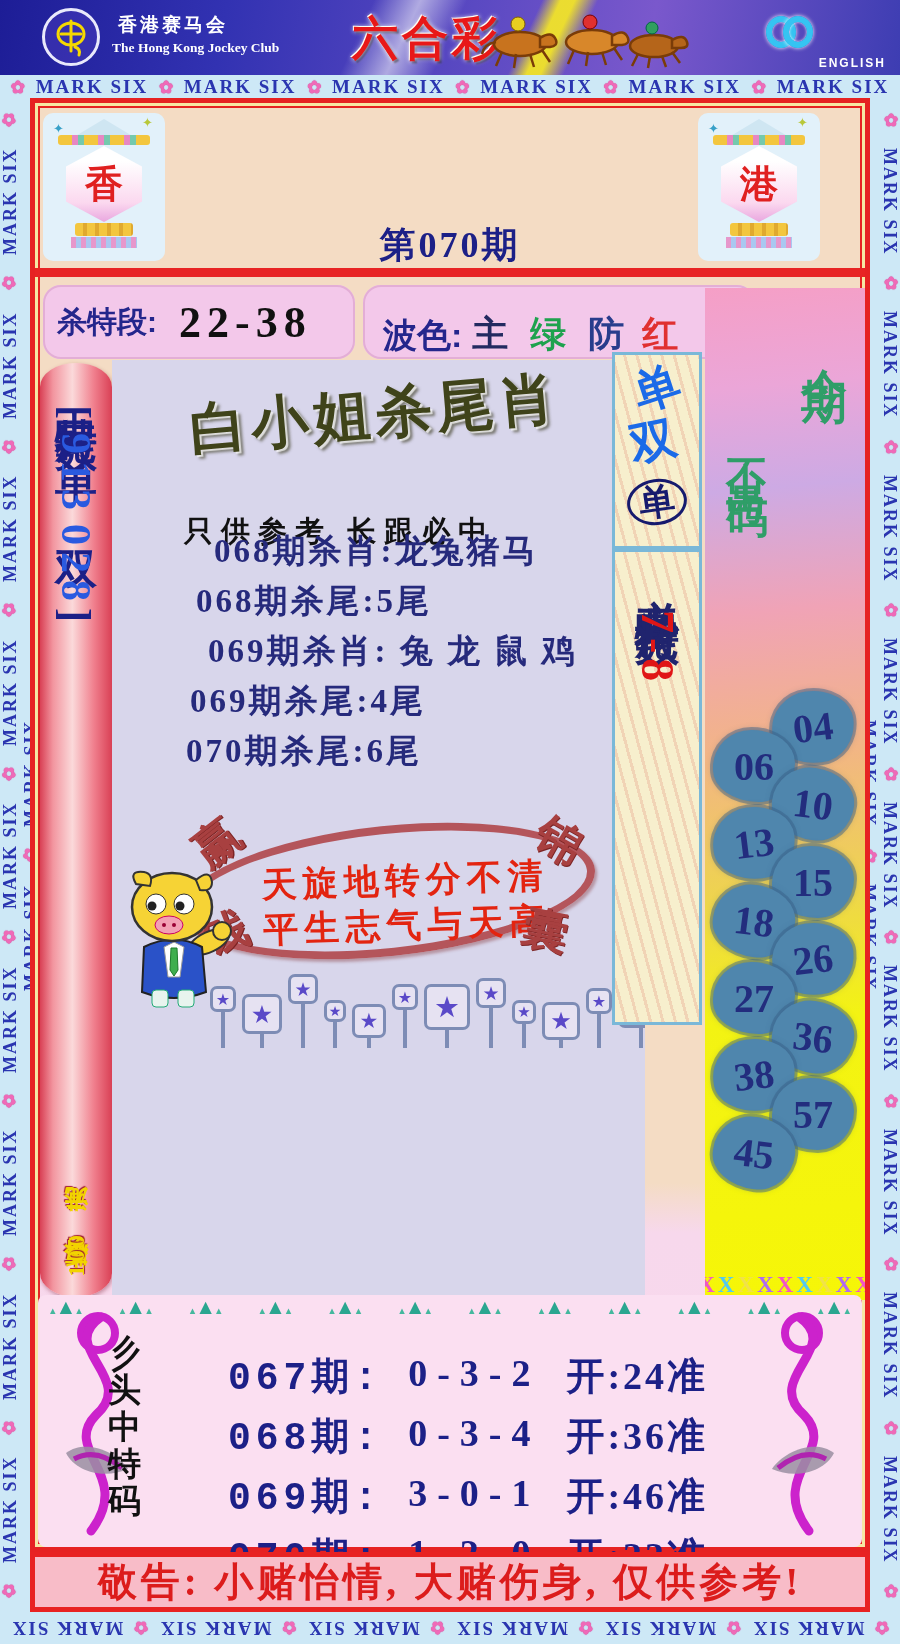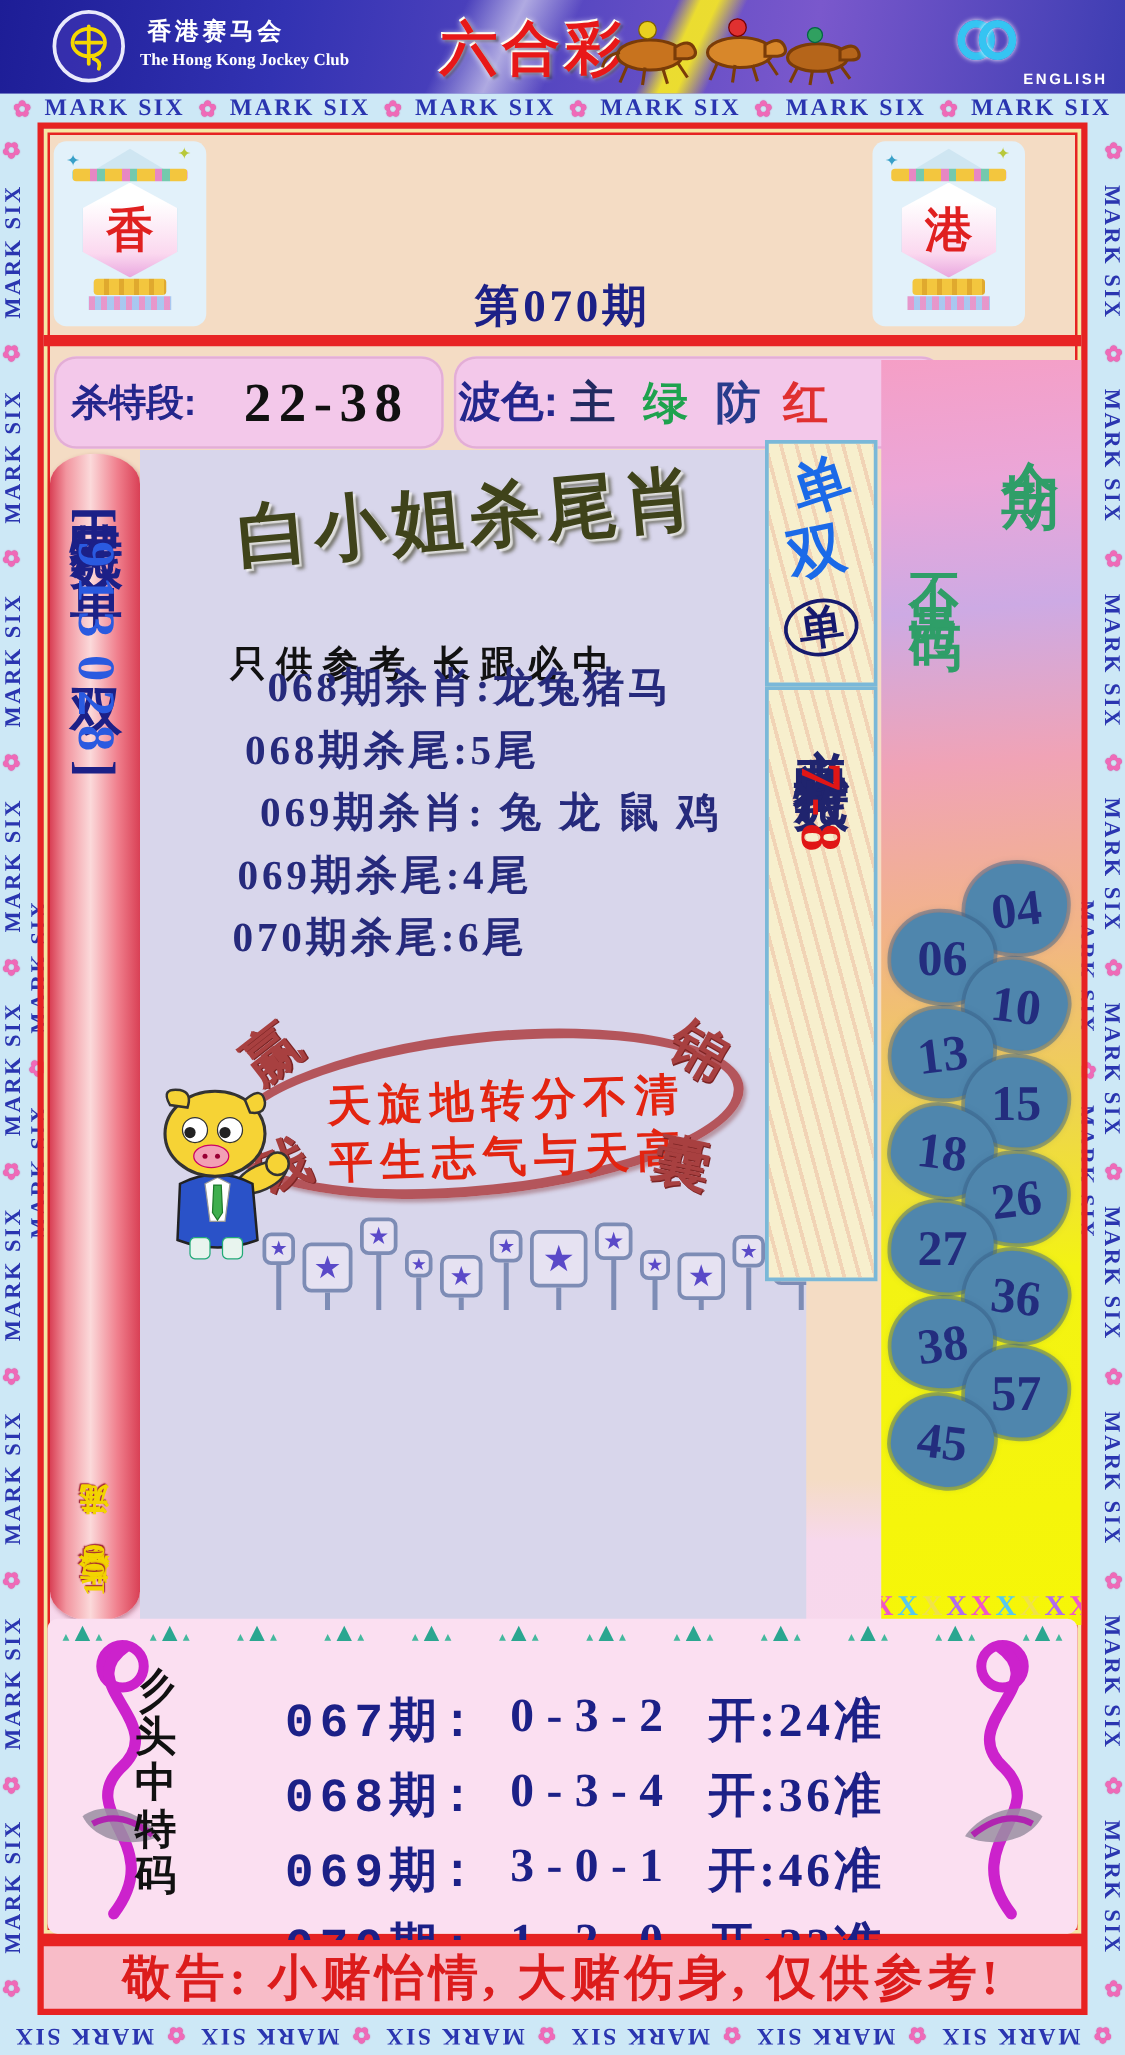--- a/index.html
+++ b/index.html
@@ -63,23 +63,23 @@
   .masthead-title{position:absolute;left:120px;top:18px;width:590px;text-align:center;color:#fff;
     font:bold 58px var(--serif);letter-spacing:2px;-webkit-text-stroke:2.5px #b63232;
     text-shadow:3px 3px 0 #b63232,-2px -2px 0 #b63232,2px -2px 0 #b63232,-2px 2px 0 #b63232,4px 5px 4px rgba(120,20,20,.5);}
   .issue-no{position:absolute;left:120px;top:118px;width:590px;text-align:center;color:#1c2087;
     font:bold 36px var(--serif);letter-spacing:3px;}
   .red-rule{position:absolute;left:0;top:165px;width:830px;height:9px;background:#e82424;}
 
   .info-box{position:absolute;top:182px;height:74px;background:#f3c8ea;border-radius:18px;
     box-shadow:0 0 0 2px #e3aed6 inset;display:flex;align-items:center;}
   .ib-k{left:8px;width:312px;padding-left:14px;}
-  .ib-w{left:328px;width:392px;padding-left:4px;}
+  .ib-w{left:328px;width:392px;padding-left:20px;align-items:flex-end;}
   .ib-label{color:#24268c;font:bold 30px var(--sans);}
-  .ib-value{color:#111;font:bold 44px var(--serif);letter-spacing:6px;margin-left:38px;}
+  .ib-value{color:#111;font:bold 44px var(--serif);letter-spacing:6px;margin-left:22px;}
   .wv{font:bold 36px var(--serif);margin-left:10px;color:#24268c;}
   .wv-main{color:#222a60;} .wv-green{color:#1ea24e;margin-left:22px;} .wv-guard{color:#283c8c;margin-left:22px;} .wv-red{color:#e03030;margin-left:18px;}
 
   
   .cylinder{position:absolute;left:5px;top:260px;width:72px;height:934px;border-radius:36px/24px;
     background:linear-gradient(90deg,#d94055 0%,#f2959f 18%,#fbd9da 45%,#f07f8d 75%,#d94055 100%);
     box-shadow:1px 2px 4px rgba(120,20,40,.4);}
   .cyl-text{position:absolute;left:50%;top:14px;transform:translateX(-50%);writing-mode:vertical-rl;text-orientation:mixed;
     font:bold 42px var(--serif);color:#1c2087;letter-spacing:7px;white-space:nowrap;}
   .seg-num{color:#2a5ae0;}

